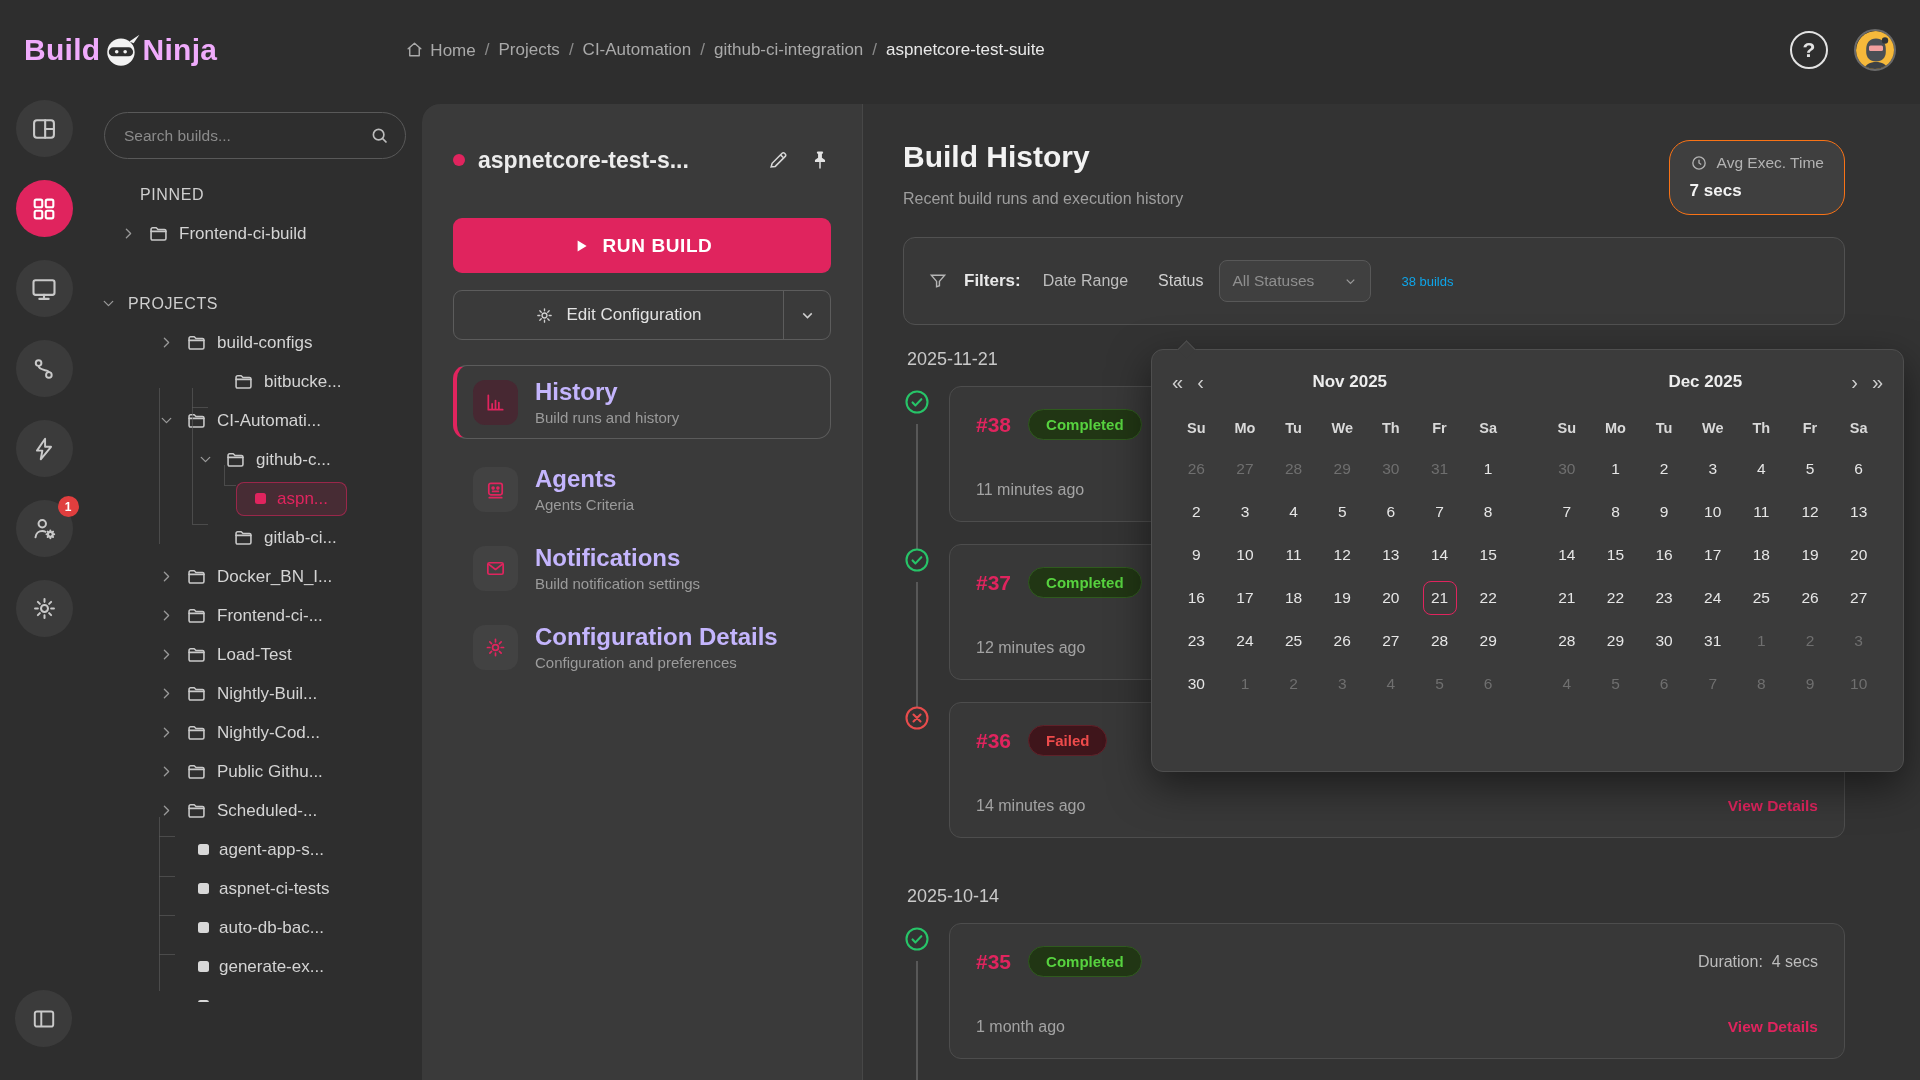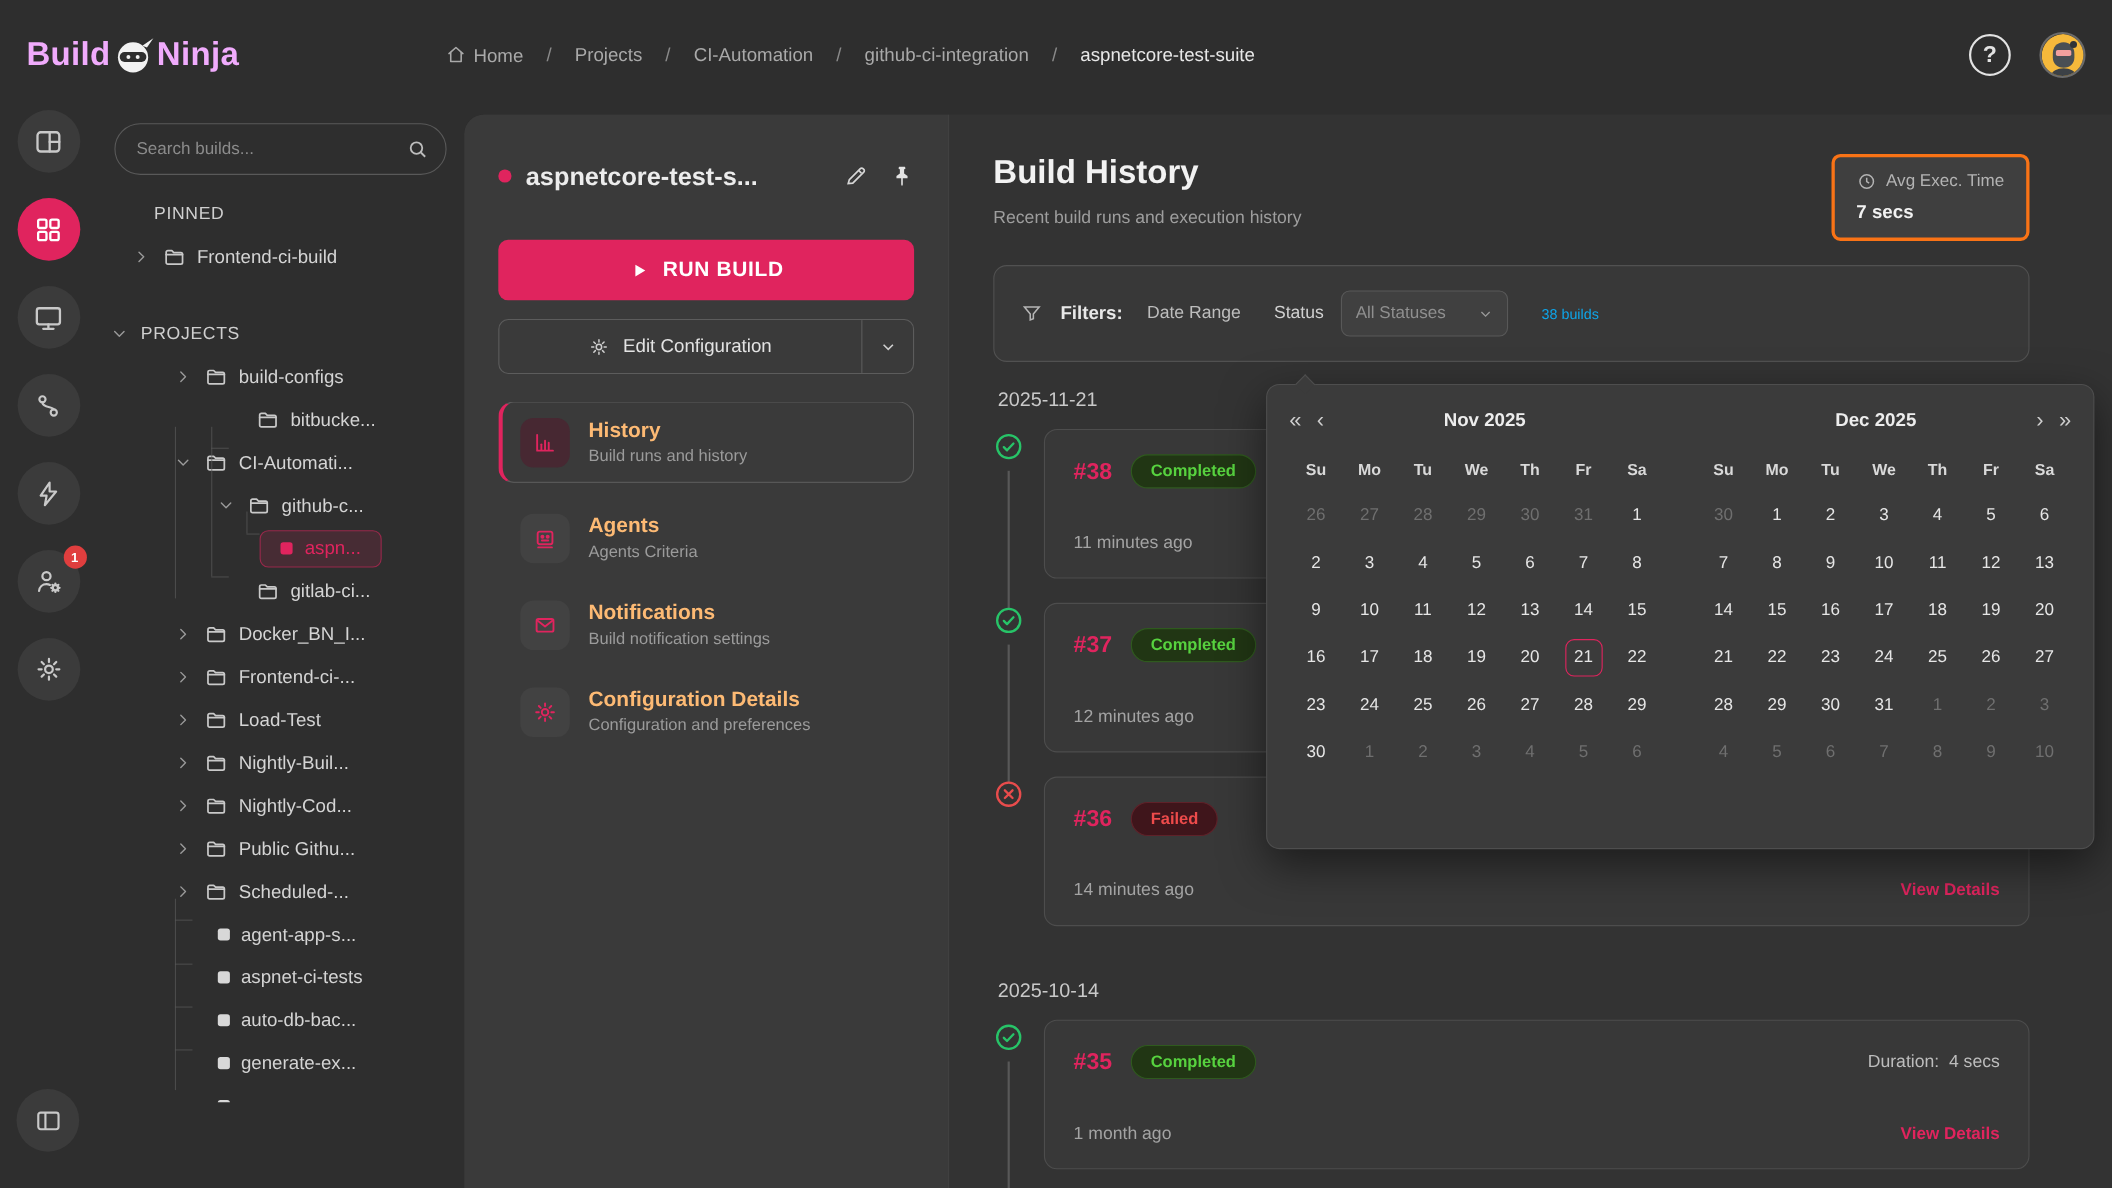--- a/index.html
+++ b/index.html
@@ -3,21 +3,21 @@
 <meta charset="utf-8">
 <style>
   html,body{margin:0;padding:0;width:1920px;height:1080px;overflow:hidden;background:#2e2e2e;
     font-family:"Liberation Sans", sans-serif;-webkit-font-smoothing:antialiased;}
   *{box-sizing:border-box}
   svg{display:block}
   
   .topbar{position:absolute;left:0;top:0;width:1920px;height:100px;display:flex;align-items:center;padding:0 24px;z-index:5}
   .brand{display:flex;align-items:center;gap:2px}
   .brand .word{font-size:30px;font-weight:bold;color:#f0abfc;letter-spacing:.3px}
-  .breadcrumb{display:flex;align-items:center;gap:21px;margin-left:188px;font-size:17px;color:#a9a9a9}
+  .breadcrumb{display:flex;align-items:center;gap:9px;margin-left:188px;font-size:17px;color:#a9a9a9}
   .breadcrumb .crumb{cursor:default}
   .breadcrumb .crumb.current{color:#e8e8e8}
   .breadcrumb .sep{color:#8a8a8a}
   .top-right{margin-left:auto;display:flex;align-items:center;gap:26px}
   .help-btn{width:38px;height:38px;border-radius:50%;border:2.5px solid #e3e3e3;color:#e3e3e3;
     display:flex;align-items:center;justify-content:center;font-size:21px;font-weight:bold}
   .avatar{width:42px;height:42px;border-radius:50%;overflow:hidden;border:2px solid #6a6a6a}
   
   .rail{position:absolute;left:0;top:100px;width:88px;bottom:0;display:flex;flex-direction:column;align-items:center;padding-top:0}
   .rail-btn{width:57px;height:57px;border-radius:50%;background:#3b3b3b;display:flex;align-items:center;justify-content:center;
@@ -62,28 +62,28 @@
     font-size:19px;font-weight:bold;letter-spacing:.6px;display:flex;align-items:center;justify-content:center;gap:13px;cursor:pointer;font-family:inherit}
   .edit-btn{margin-top:17px;height:50px;width:100%;background:transparent;border:1px solid #5c5c5c;border-radius:9px;display:flex;align-items:stretch;color:#e3e3e3}
   .edit-main{flex:1;display:flex;align-items:center;justify-content:center;gap:12px;font-size:17px;cursor:pointer}
   .edit-sep{width:1px;background:#5c5c5c}
   .edit-caret{width:46px;display:flex;align-items:center;justify-content:center;color:#cfcfcf;cursor:pointer}
   .projnav{margin-top:25px}
   .nav-card{border:1px solid #5b5b5b;border-left:4px solid #e0245e;border-radius:14px;padding:12px 16px;display:flex;align-items:center;gap:17px;height:74px;margin-bottom:19px;cursor:pointer}
   .nav-row{display:flex;align-items:center;gap:17px;padding:8px 16px 8px 20px;height:62px;margin-bottom:17px;cursor:pointer}
   .nav-tile{width:45px;height:45px;border-radius:12px;background:#424242;display:flex;align-items:center;justify-content:center;color:#e0245e;flex:none}
   .nav-card .nav-tile{background:#472832}
-  .nav-title{font-size:19px;font-weight:bold;color:#fdba74;line-height:1.15}
+  .nav-title{font-size:24px;font-weight:bold;color:#c4b5fd;line-height:1.15}
   .nav-sub{font-size:15px;color:#9b9b9b;margin-top:4px}
   
   .main{flex:1;padding:36px 75px 0 40px;overflow:hidden;position:relative}
   .main-head{display:flex;align-items:flex-start}
   .main-title{font-size:30px;font-weight:bold;color:#f2f2f2}
   .main-sub{font-size:16px;color:#9e9e9e;margin-top:16px}
-  .avg-card{margin-left:auto;background:#3f3f3f;border:3px solid #f97316;border-radius:8px;padding:13px 20px;min-width:172px}
+  .avg-card{margin-left:auto;background:#3f3f3f;border:1px solid #f97316;border-radius:21px;padding:13px 20px;min-width:172px}
   .avg-label{display:flex;align-items:center;gap:9px;color:#b3b3b3;font-size:15.5px}
   .avg-value{color:#f2f2f2;font-size:17px;font-weight:bold;margin-top:9px}
   .filterbar{margin-top:22px;height:88px;border:1px solid #515151;background:#383838;border-radius:12px;display:flex;align-items:center;padding:0 24px;gap:16px}
   .f-label{color:#e8e8e8;font-size:17px;font-weight:bold;margin-right:6px}
   .f-range-label{color:#bdbdbd;font-size:16px}
   .funnel{color:#b5b5b5}
   .daterange{position:relative;width:268px;height:46px;border:1.5px solid #e0245e;border-radius:8px;display:flex;align-items:center;padding:0 12px;gap:10px;margin-left:4px}
   .dr-caret{width:1.5px;height:20px;background:#efefef}
   .dr-ph{color:#7f7f7f;font-size:15.5px}
   .dr-arrow{color:#8a8a8a;font-size:14px;margin:0 2px}

